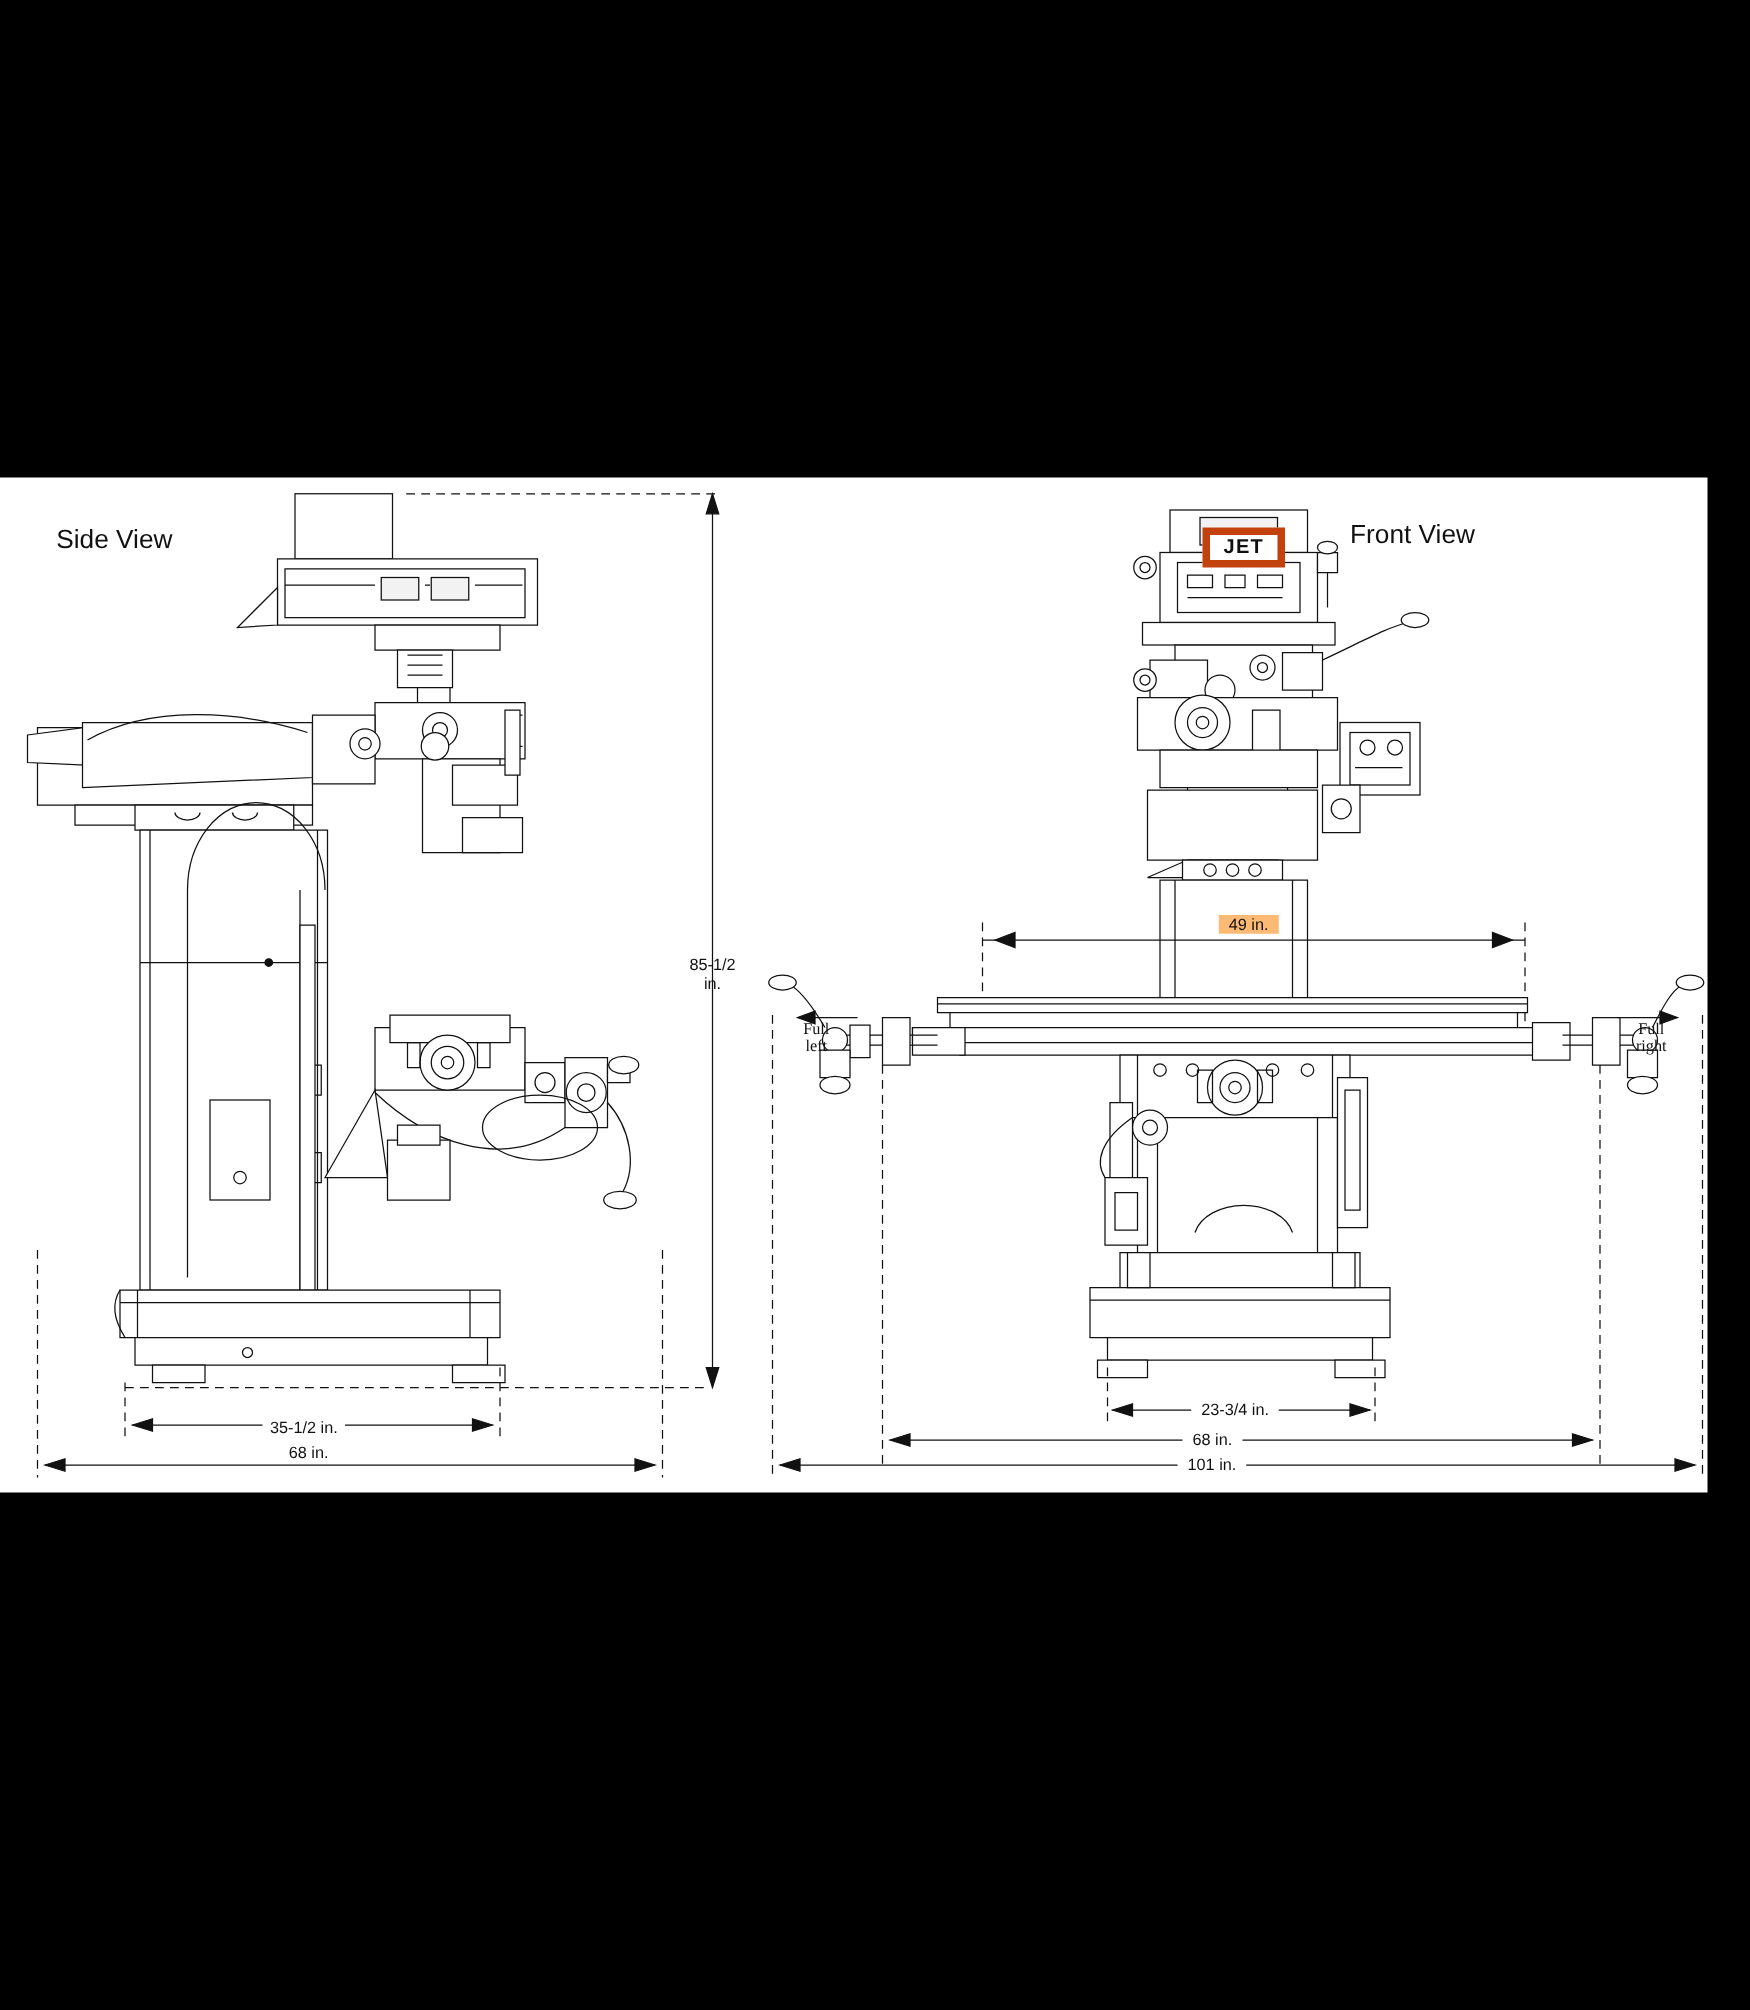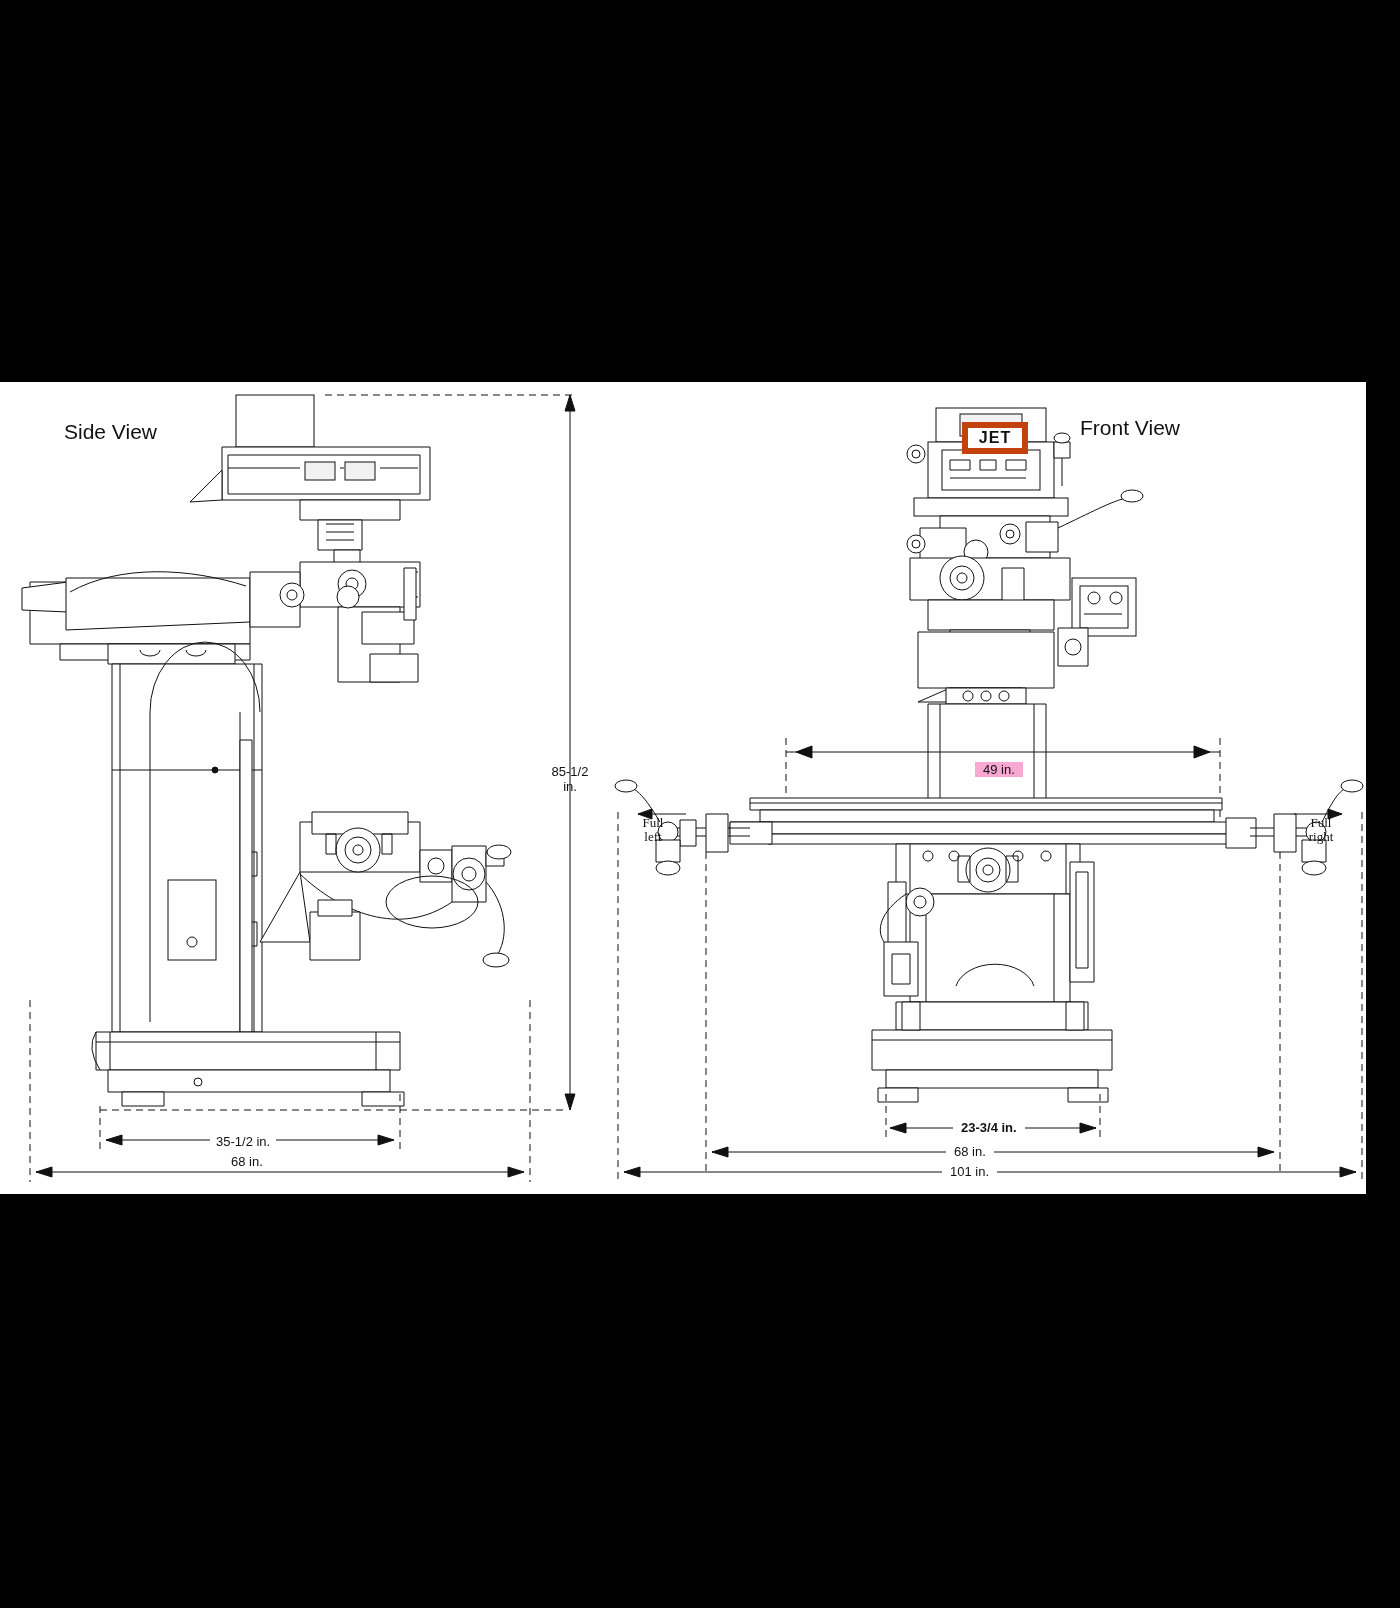--- a/index.html
+++ b/index.html
@@ -17,21 +17,21 @@
   .fillw{fill:#ffffff;stroke:#111;stroke-width:1;}
   .filll{fill:#f2f2f2;stroke:#111;stroke-width:1;}
   .fillk{fill:#111;stroke:#111;stroke-width:1;}
 </style>
 </head>
 <body>
 
 <div id="stage">
   <div id="sheet">
 
-    <div class="lbl view-title" style="left:64px;top:38px;">Side View</div>
+    <div class="lbl view-title" style="left:45px;top:38px;">Side View</div>
 
     <svg width="620" height="812" viewBox="0 0 620 812" style="position:absolute;left:0;top:0;">
       <g class="ln">
 
         <path class="ln-d" d="M325 13 H575"></path>
         <path class="ln-d" d="M100 728 H565"></path>
 
         <path class="ln" d="M570 13 V728"></path>
         <path class="fillk" d="M570 13 l-5 16 h10 z"></path>
         <path class="fillk" d="M570 728 l-5 -16 h10 z"></path>
@@ -269,22 +269,22 @@
         <path class="fillk" d="M664 770 l-16 -5 v10 z"></path>
 
         <path class="ln" d="M14 790 H746"></path>
         <path class="fillk" d="M14 790 l16 -5 v10 z"></path>
         <path class="fillk" d="M746 790 l-16 -5 v10 z"></path>
       </g>
     </svg>
 
     <div class="lbl" style="left:962px;top:40px;width:54px;height:20px;border:6px solid #c2410c;background:#fff;font-size:16px;font-weight:bold;text-align:center;line-height:20px;letter-spacing:1px;">JET</div>
 
-    <div class="lbl dim" style="left:975px;top:380px;background:#f9a8d4;padding:0 8px;">49 in.</div>
-    <div class="lbl dim" style="left:953px;top:738px;background:#fff;padding:0 8px;font-weight:bold;">23-3/4 in.</div>
+    <div class="lbl dim" style="left:975px;top:350px;background:#fdba74;padding:0 8px;">49 in.</div>
+    <div class="lbl dim" style="left:953px;top:738px;background:#fff;padding:0 8px;">23-3/4 in.</div>
     <div class="lbl dim" style="left:946px;top:762px;background:#fff;padding:0 8px;">68 in.</div>
     <div class="lbl dim" style="left:942px;top:782px;background:#fff;padding:0 8px;">101 in.</div>
 
     <div class="lbl dim-sm ctr" style="left:630px;top:434px;width:46px;line-height:14px;">
       <span>Full</span><br>
       <span>left</span>
     </div>
     <div class="lbl dim-sm ctr" style="left:1298px;top:434px;width:46px;line-height:14px;">
       <span>Full</span><br>
       <span>right</span>

